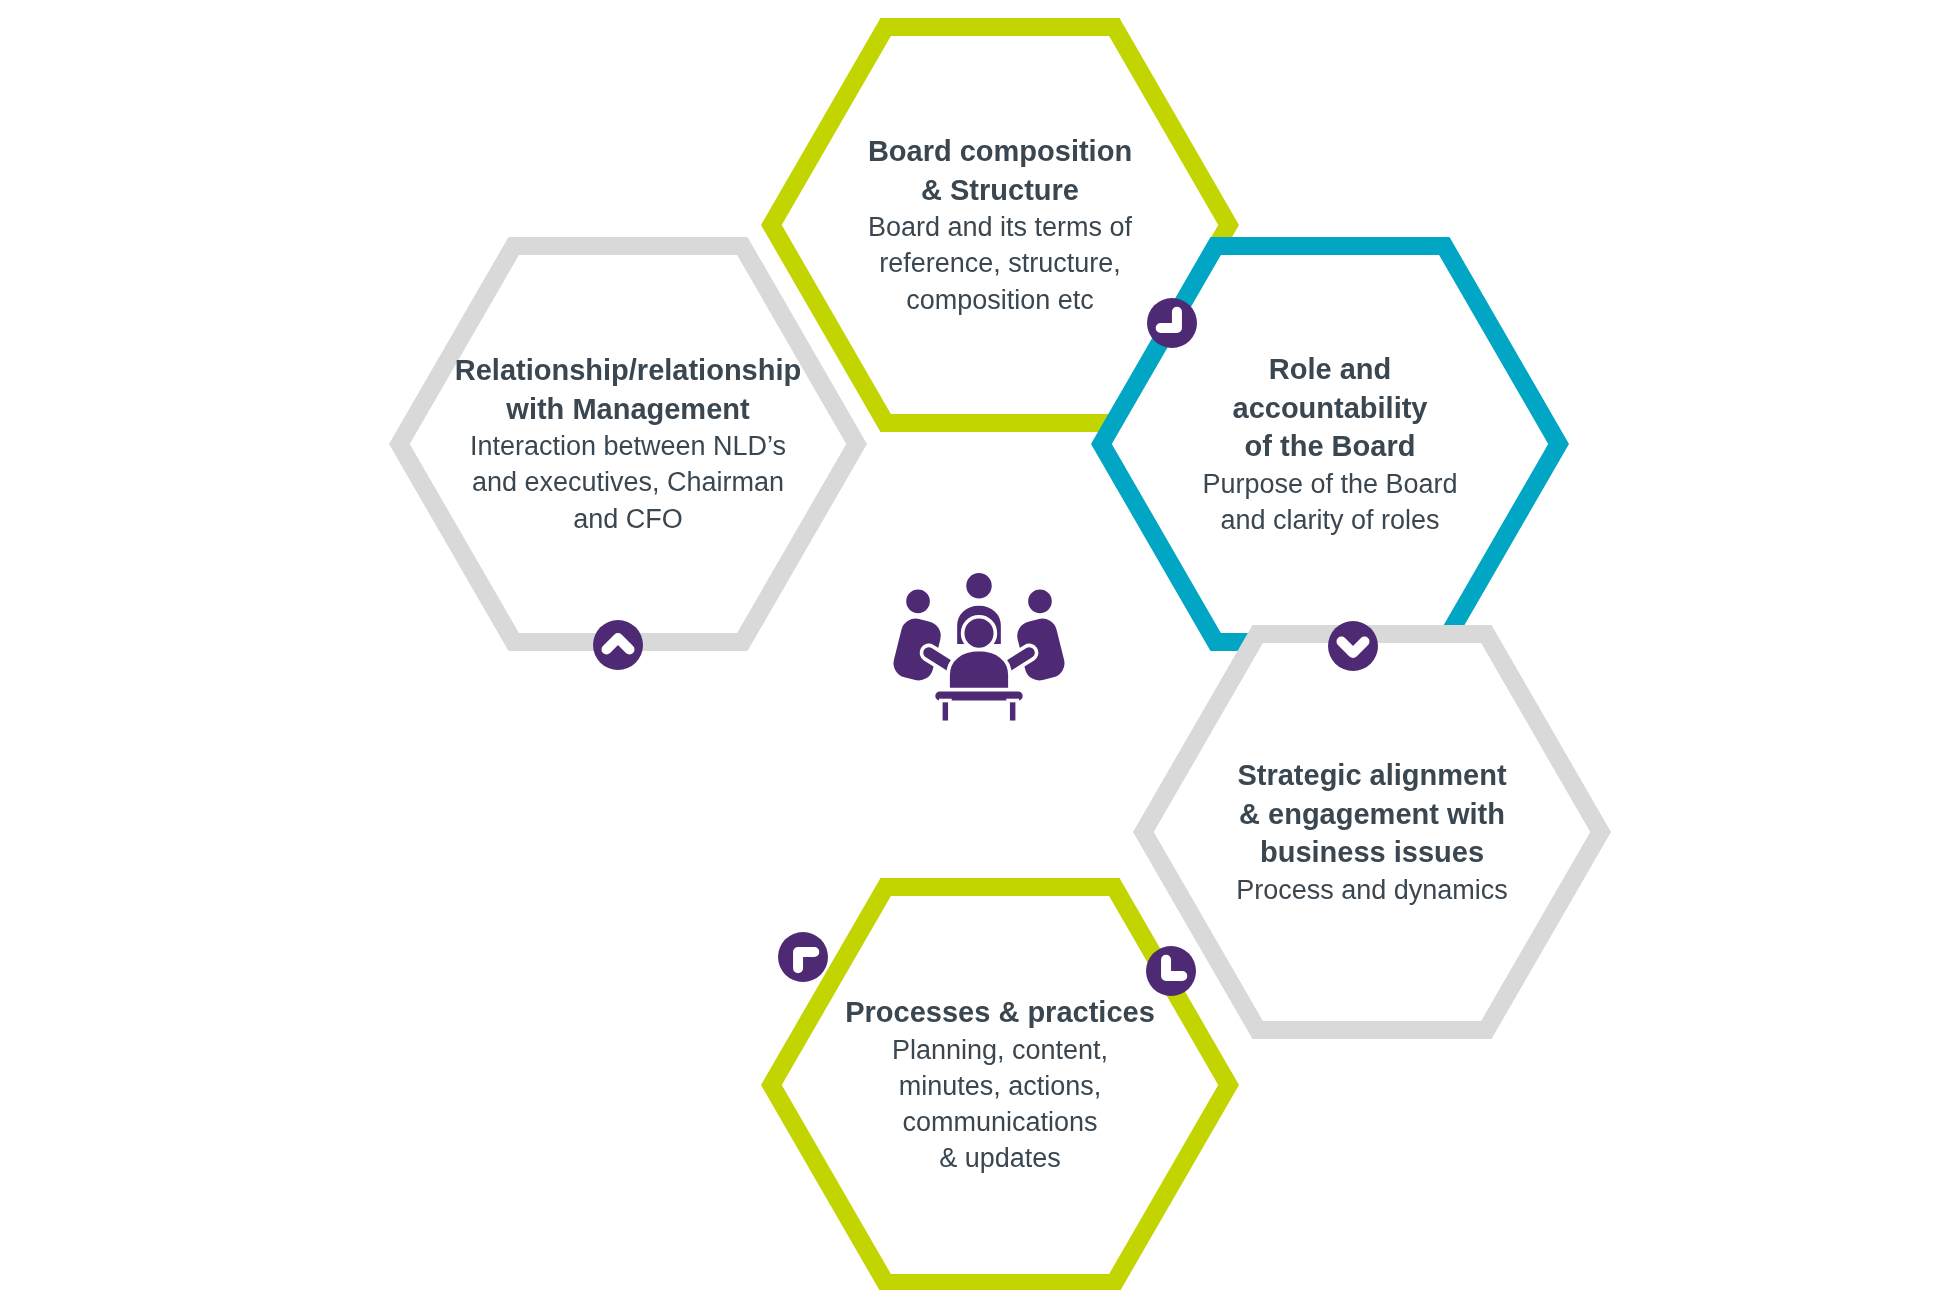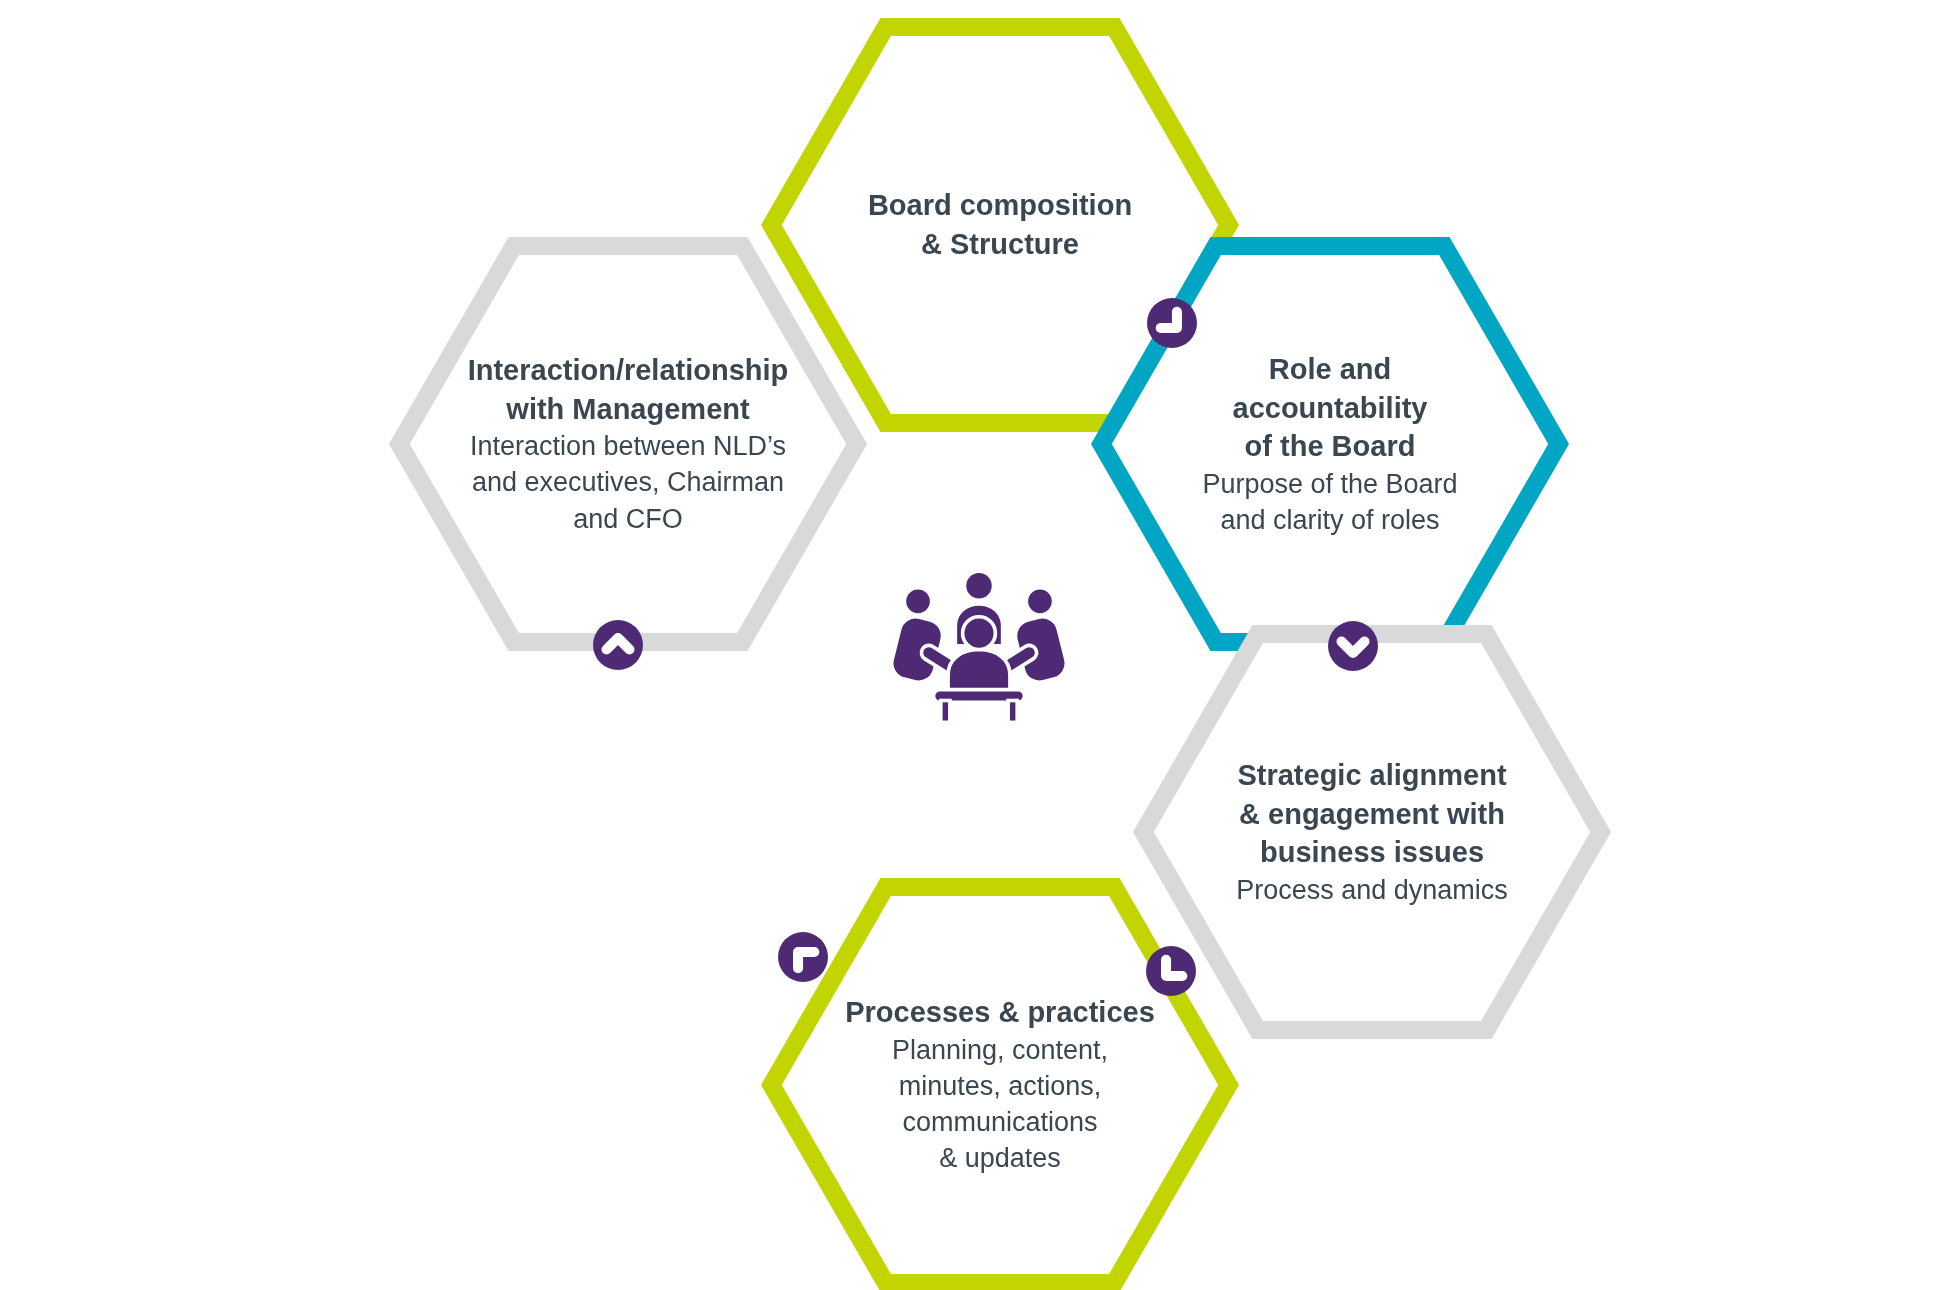--- a/index.html
+++ b/index.html
@@ -39,20 +39,23 @@
 
 <div class="canvas">
 
   <div class="hex lime pos-top">
     <svg class="hex-outline" viewBox="0 0 478 414">
       <polygon points="124.7,9 353.3,9 467.6,207 353.3,405 124.7,405 10.4,207"></polygon>
     </svg>
     <div class="hex-text">
       <div class="hex-title">Board composition
 &amp; Structure</div>
+      <div class="hex-body">Board and its terms of
+reference, structure,
+composition etc</div>
     </div>
   </div>
 
   <div class="hex teal pos-top-right">
     <svg class="hex-outline" viewBox="0 0 478 414">
       <polygon points="124.7,9 353.3,9 467.6,207 353.3,405 124.7,405 10.4,207"></polygon>
     </svg>
     <div class="hex-text">
       <div class="hex-title">Role and
 accountability
@@ -86,21 +89,21 @@
 &amp; updates</div>
     </div>
   </div>
 
 
   <div class="hex gray pos-top-left">
     <svg class="hex-outline" viewBox="0 0 478 414">
       <polygon points="124.7,9 353.3,9 467.6,207 353.3,405 124.7,405 10.4,207"></polygon>
     </svg>
     <div class="hex-text">
-      <div class="hex-title">Interaction/relationship
+      <div class="hex-title">Relationship/relationship
 with Management</div>
       <div class="hex-body">Interaction between NLD’s
 and executives, Chairman
 and CFO</div>
     </div>
   </div>
 
   <div class="badge" style="left:1147px;top:298px;">
     <svg viewBox="0 0 50 50">
         <circle cx="25" cy="25" r="25"></circle>

